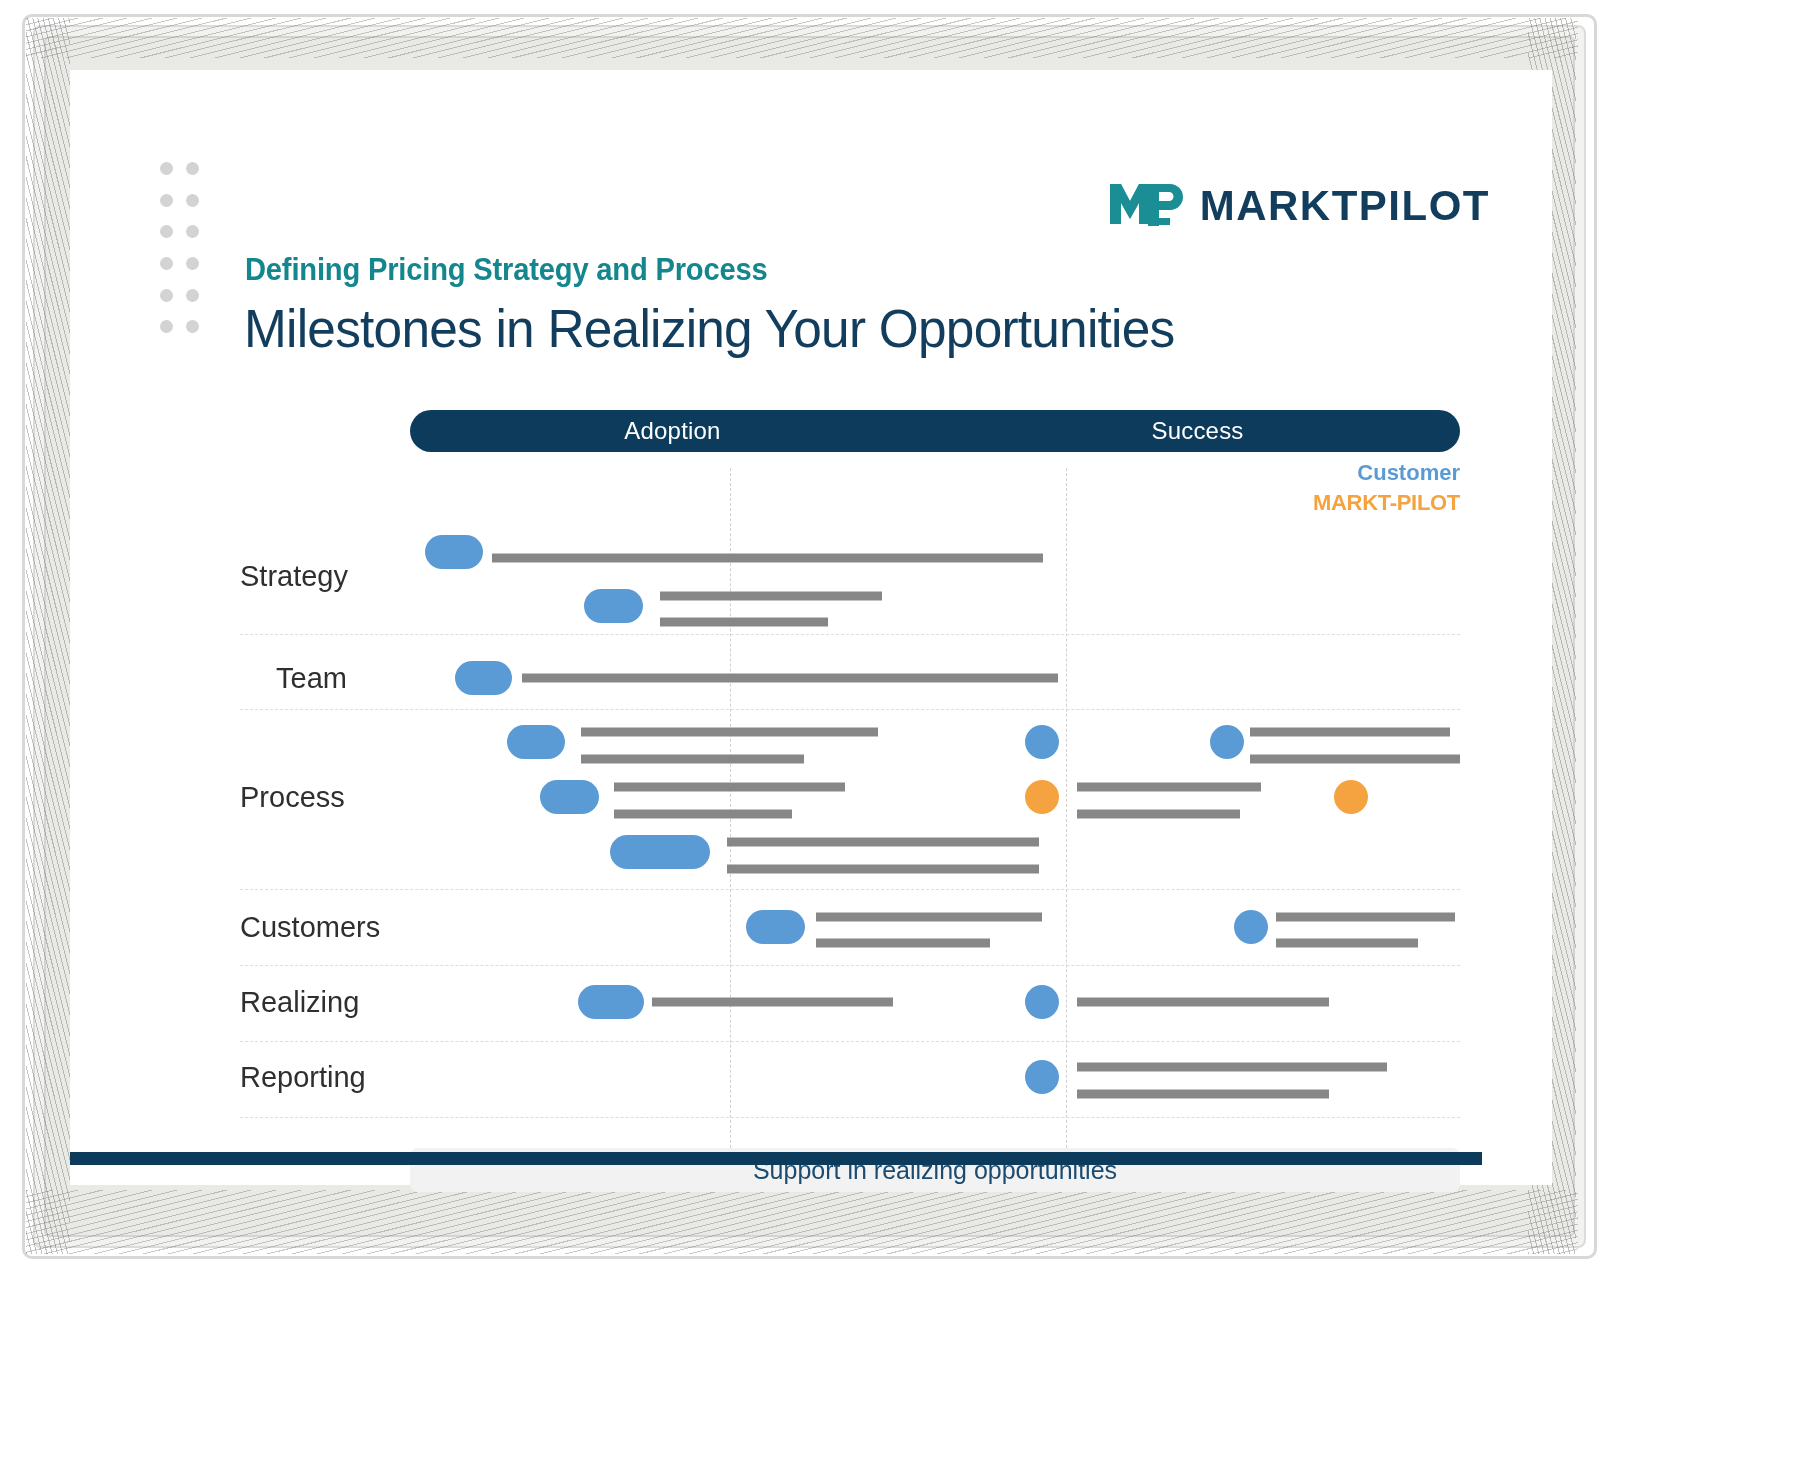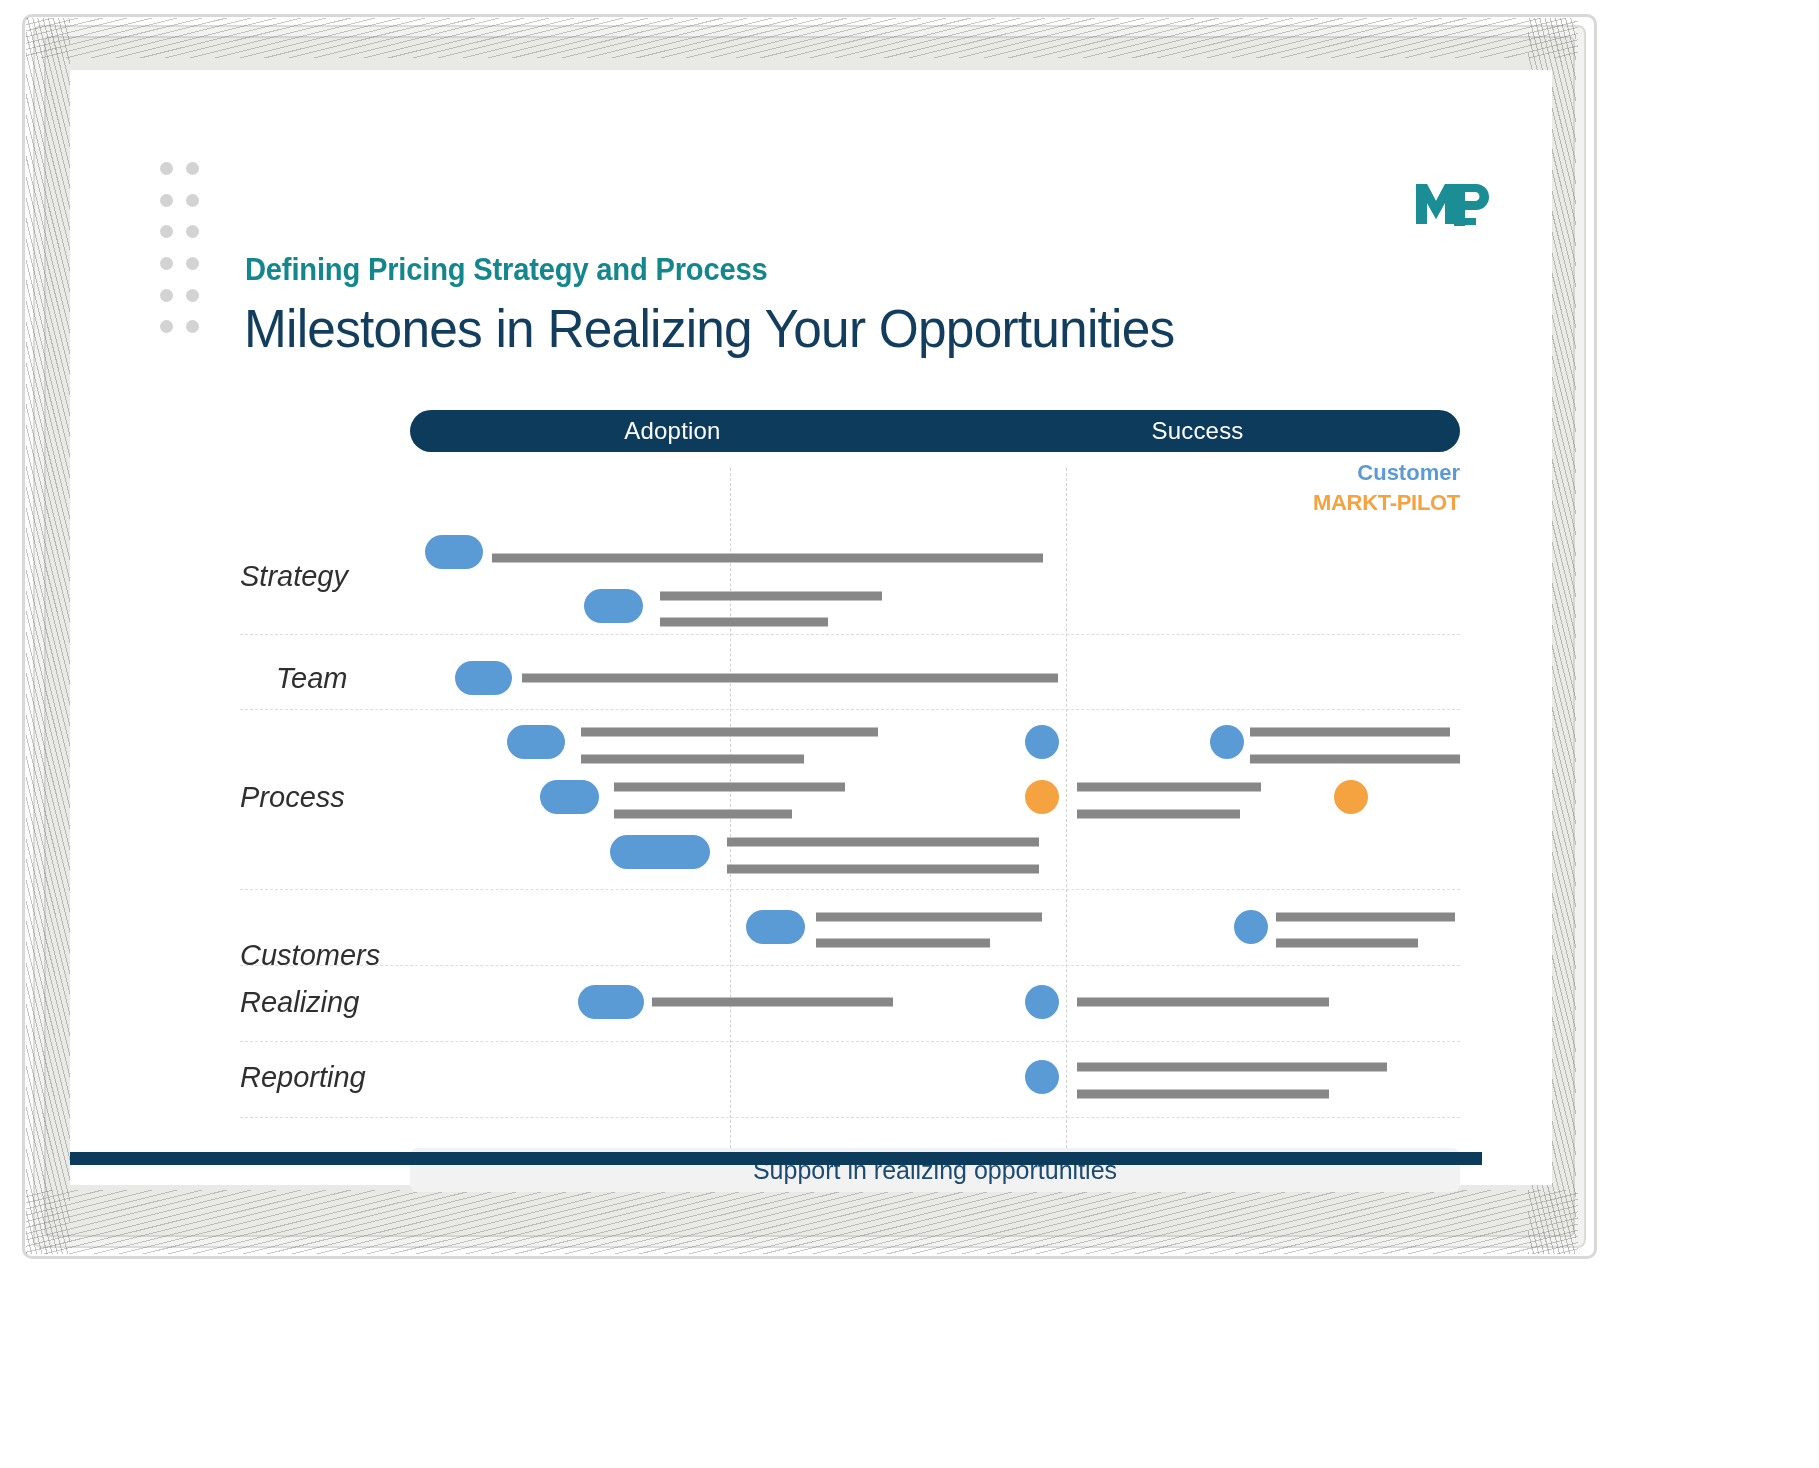--- a/index.html
+++ b/index.html
@@ -199,21 +199,20 @@
 
   
   .rowlabel {
     position: absolute;
     left: -170px;
     width: 160px;
     font-size: 29px;
     color: #2f2f2f;
     font-weight: 400;
     transform: translateY(-50%);
-    font-style: italic;
   }
 
   
   .pill {
     position: absolute;
     height: 34px;
     border-radius: 17px;
     background: #5b9bd5;
     transform: translateY(-50%);
   }
@@ -279,20 +278,21 @@
 
   <div class="logo">
     <span class="logo-mark">
       <svg width="74" height="44" viewBox="0 0 74 44" xmlns="http://www.w3.org/2000/svg">
         <path d="M0 2 h11 l9 17 l9 -17 h11 v40 h-11 v-21 l-9 16 l-9 -16 v21 h-11 z" fill="#17899180"></path>
         <path d="M0 2 h11 l9 17 l9 -17 h11 v40 h-11 v-21 l-9 16 l-9 -16 v21 h-11 z" fill="#1a8e94"></path>
         <path d="M38 2 h22 a13 13 0 0 1 0 26 h-11 v-9 h10 a4.5 4.5 0 0 0 0 -9 h-10 v34 h-11 z" fill="#1a8e94"></path>
         <rect x="44" y="36" width="16" height="7" fill="#1a8e94"></rect>
       </svg>
     </span>
+    <span class="logo-word">MARKTPILOT</span>
   </div>
 
   <div class="eyebrow">Defining Pricing Strategy and Process</div>
   <div class="page-title">Milestones in Realizing Your Opportunities</div>
 
   <div class="chart">
 
     <div class="phasebar" id="phasebar">
         <div class="phase">Adoption</div>
         <div class="phase">Success</div>
@@ -310,21 +310,21 @@
         <div class="hdiv" style="top: 298.81px;"></div>
         <div class="hdiv" style="top: 478.9px;"></div>
         <div class="hdiv" style="top: 554.8px;"></div>
         <div class="hdiv" style="top: 630.7px;"></div>
         <div class="hdiv" style="top: 706.6px;"></div>
       </div>
     <div id="rowlayer">
         <div class="rowlabel" style="top: 166.33px;">Strategy</div>
         <div class="rowlabel" style="top: 267.76px; margin-left: 36px;">Team</div>
         <div class="rowlabel" style="top: 387.13px;">Process</div>
-        <div class="rowlabel" style="top: 516.85px; margin-top: 28px;">Customers</div>
+        <div class="rowlabel" style="top: 516.85px;">Customers</div>
         <div class="rowlabel" style="top: 592.06px;">Realizing</div>
         <div class="rowlabel" style="top: 667.27px;">Reporting</div>
       </div>
     <div id="marklayer">
         <div class="pill" style="left: 14.7px; width: 58.8px; top: 142.18px;"></div>
         <div class="gbar" style="left: 81.9px; width: 551.25px; top: 147.7px;"></div>
         <div class="pill" style="left: 174.3px; width: 58.8px; top: 196px;"></div>
         <div class="gbar" style="left: 249.9px; width: 222.6px; top: 185.65px;"></div>
         <div class="gbar" style="left: 249.9px; width: 168px; top: 211.87px;"></div>
         <div class="pill" style="left: 45.15px; width: 56.7px; top: 267.76px;"></div>

